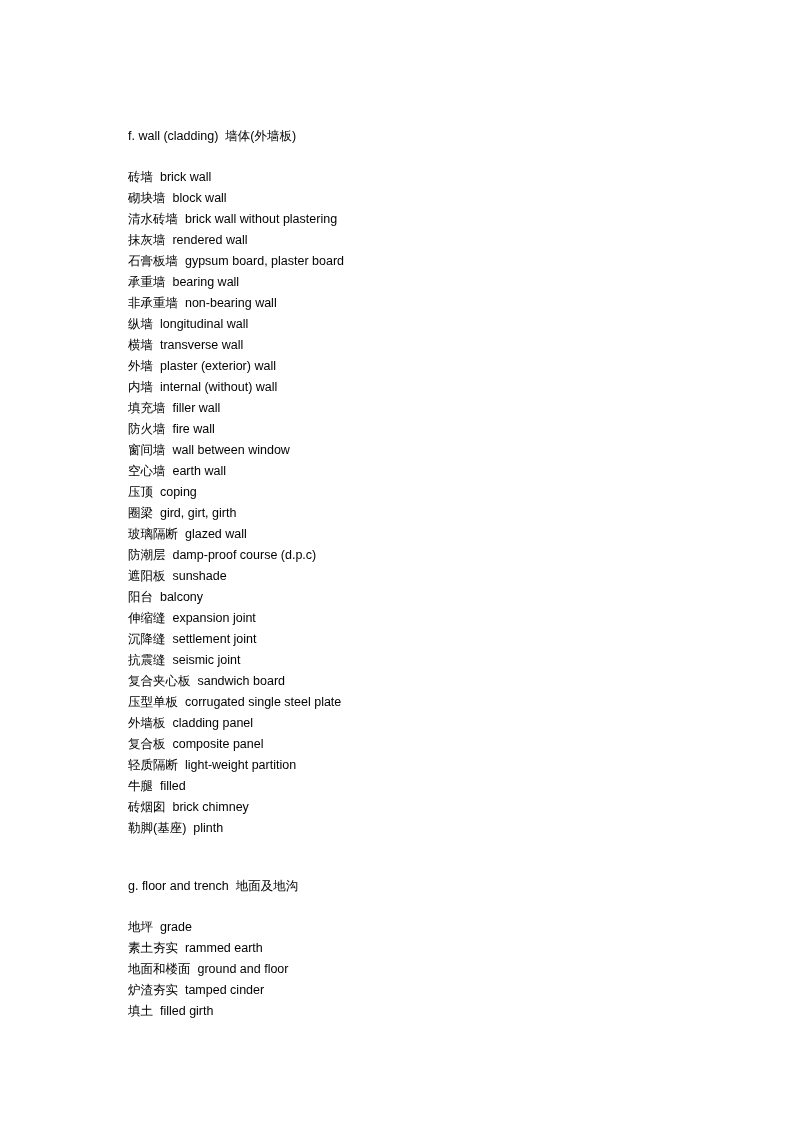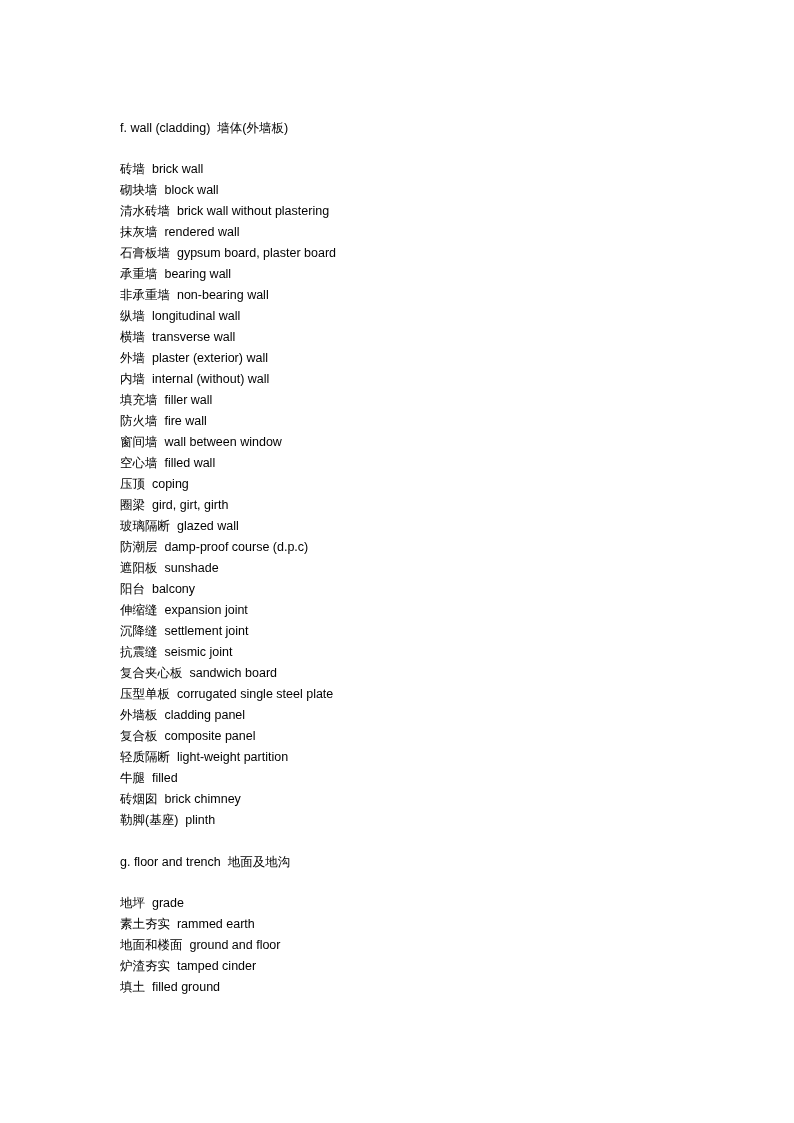--- a/index.html
+++ b/index.html
@@ -23,21 +23,21 @@
     box-sizing: border-box;
     overflow: hidden;
   }
   .content {
     position: absolute;
     left: 120px;
     top: 118px;
     width: 560px;
   }
   .section {
-    margin: 0;
+    margin: 8px;
   }
   .section-heading {
     font-size: 12.5px;
     line-height: 21px;
     color: #000000;
     white-space: pre;
     margin: 0;
   }
   .entry-list {
     list-style: none;
@@ -76,21 +76,21 @@
         <div class="entry">石膏板墙  gypsum board, plaster board</div>
         <div class="entry">承重墙  bearing wall</div>
         <div class="entry">非承重墙  non-bearing wall</div>
         <div class="entry">纵墙  longitudinal wall</div>
         <div class="entry">横墙  transverse wall</div>
         <div class="entry">外墙  plaster (exterior) wall</div>
         <div class="entry">内墙  internal (without) wall</div>
         <div class="entry">填充墙  filler wall</div>
         <div class="entry">防火墙  fire wall</div>
         <div class="entry">窗间墙  wall between window</div>
-        <div class="entry">空心墙  filled wall</div>
+        <div class="entry">空心墙  earth wall</div>
         <div class="entry">压顶  coping</div>
         <div class="entry">圈梁  gird, girt, girth</div>
         <div class="entry">玻璃隔断  glazed wall</div>
         <div class="entry">防潮层  damp-proof course (d.p.c)</div>
         <div class="entry">遮阳板  sunshade</div>
         <div class="entry">阳台  balcony</div>
         <div class="entry">伸缩缝  expansion joint</div>
         <div class="entry">沉降缝  settlement joint</div>
         <div class="entry">抗震缝  seismic joint</div>
         <div class="entry">复合夹心板  sandwich board</div>
@@ -107,18 +107,18 @@
     <div class="spacer-between-sections"></div>
 
     <div class="section">
       <div class="section-heading">g. floor and trench  地面及地沟</div>
       <div class="spacer-after-heading"></div>
       <div class="entry-list">
         <div class="entry">地坪  grade</div>
         <div class="entry">素土夯实  rammed earth</div>
         <div class="entry">地面和楼面  ground and floor</div>
         <div class="entry">炉渣夯实  tamped cinder</div>
-        <div class="entry">填土  filled ground</div>
+        <div class="entry">填土  filled girth</div>
       </div>
     </div>
 
   </div>
 </div>
 
 </body></html>

